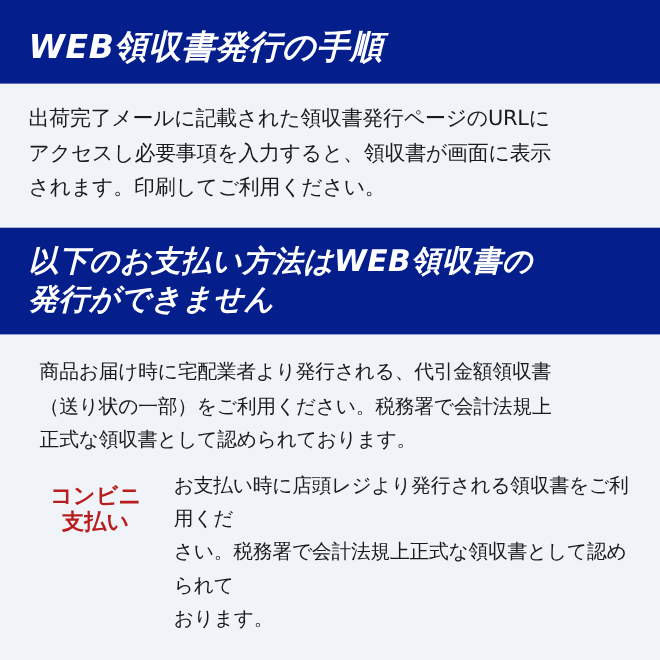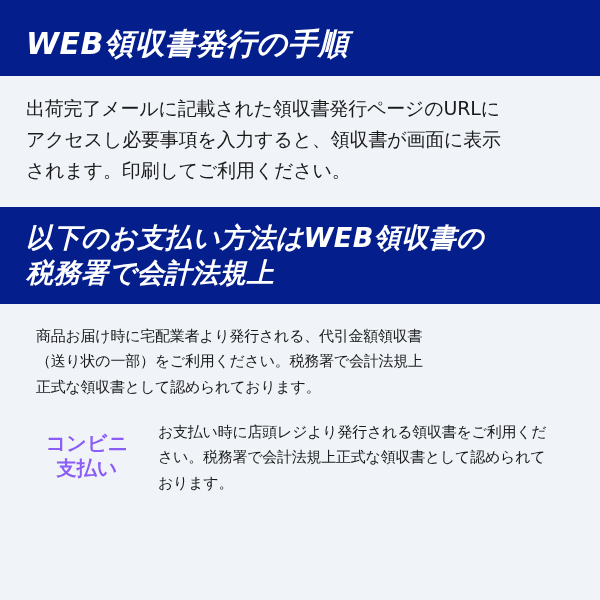--- a/index.html
+++ b/index.html
@@ -87,26 +87,26 @@
     width: 122px;
     flex: 0 0 122px;
     font-weight: bold;
     font-size: 20px;
     line-height: 1.22;
     text-align: center;
     white-space: pre-line;
     letter-spacing: 0.2px;
   }
   .method-label.label-cod     { color: #e8622a; padding-top: 28px; }
-  .method-label.label-conbini { color: #8b5cf6; padding-top: 13px; }
+  .method-label.label-conbini { color: #b91c1c; padding-top: 13px; }
 
   .method-desc {
     flex: 1 1 auto;
     color: #1a1a1a;
-    font-size: 15px;
+    font-size: 18px;
     line-height: 1.68;
     letter-spacing: -0.25px;
     padding-left: 10px;
     padding-top: 2px;
     white-space: pre-line;
   }
 </style>
 </head>
 <body>
 
@@ -117,21 +117,21 @@
   </div>
 
   <div class="intro">
     <div class="intro-text">出荷完了メールに記載された領収書発行ページのURLに
 アクセスし必要事項を入力すると、領収書が画面に表示
 されます。印刷してご利用ください。</div>
   </div>
 
   <div class="band band-sub">
     <div class="band-title">以下のお支払い方法はWEB領収書の
-税務署で会計法規上</div>
+発行ができません</div>
   </div>
 
   <div class="methods">
 
     <div class="method-row row-cod">
       <div class="method-desc">商品お届け時に宅配業者より発行される、代引金額領収書
 （送り状の一部）をご利用ください。税務署で会計法規上
 正式な領収書として認められております。</div>
     </div>
 

